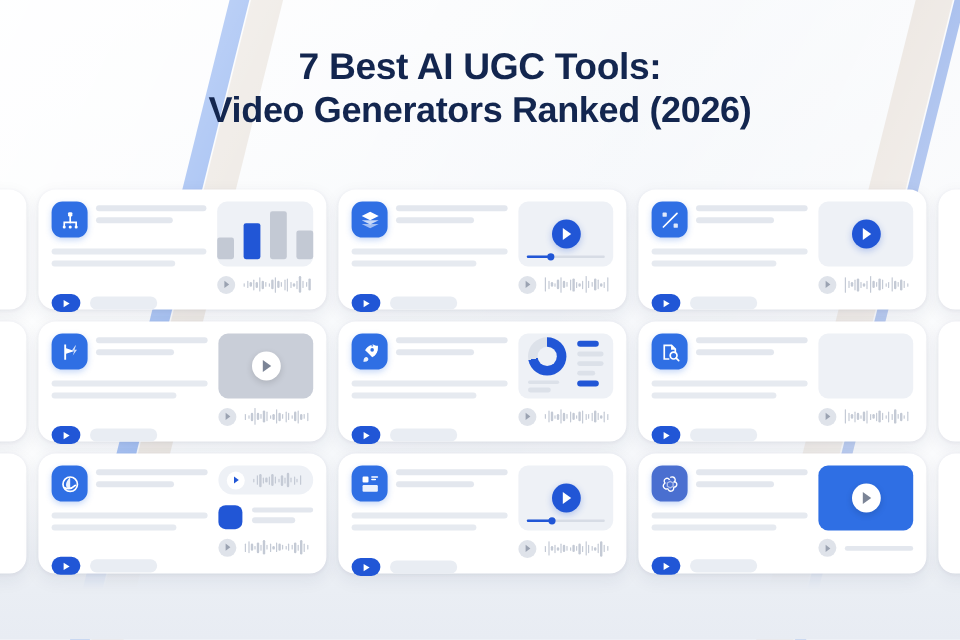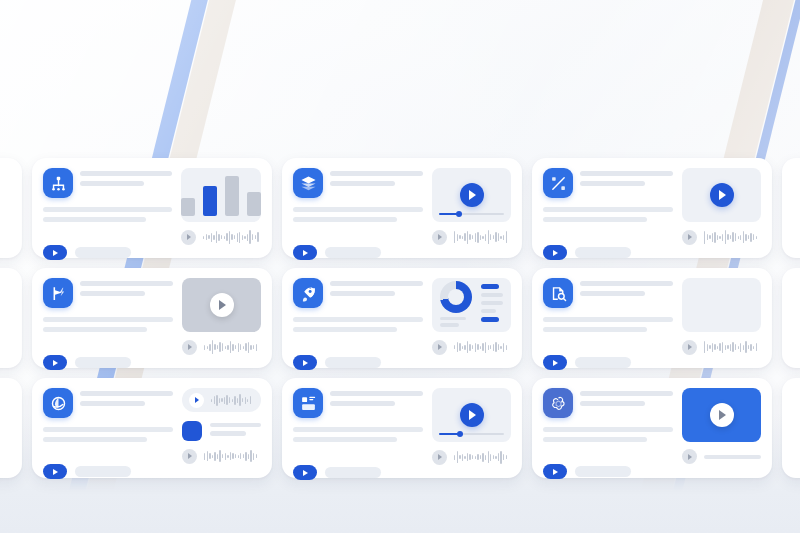--- a/index.html
+++ b/index.html
@@ -242,20 +242,24 @@
 <body>
 
 <div id="stage">
 
   <div class="stripe stripe-blue s-l1"></div>
   <div class="stripe stripe-beige s-l2"></div>
   <div class="stripe stripe-beige2 s-r1"></div>
   <div class="stripe stripe-thin s-r2"></div>
   <div class="bg-soft"></div>
 
+  <div class="title-wrap">
+    <div class="title-line title-line1">7 Best AI UGC Tools:</div>
+    <div class="title-line title-line2">Video Generators Ranked (2026)</div>
+  </div>
 
   <div class="grid">
 
     <div class="row">
 
       <div class="card"></div>
 
       <div class="card">
         <div class="card-top">
           <div class="card-left">

